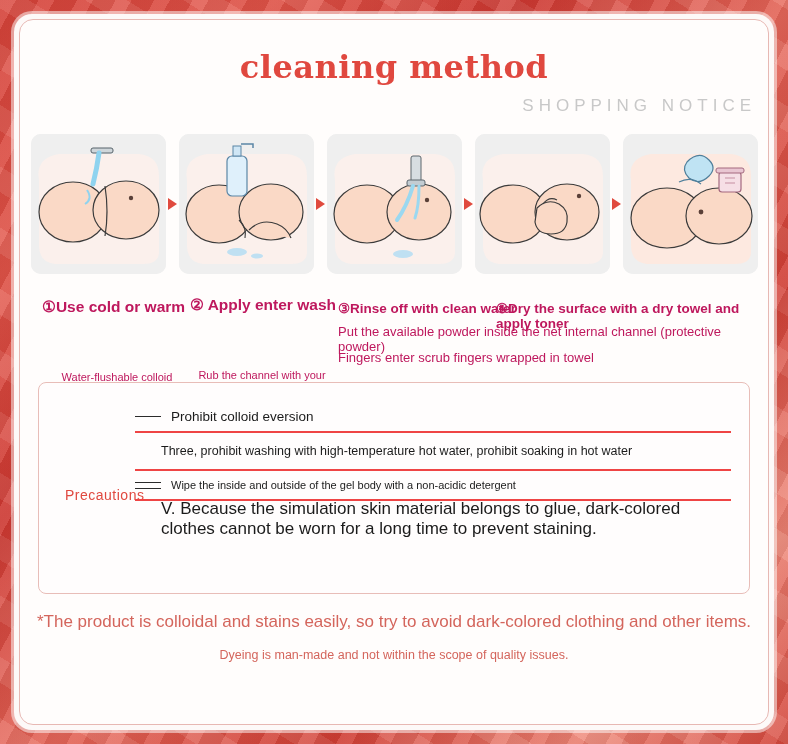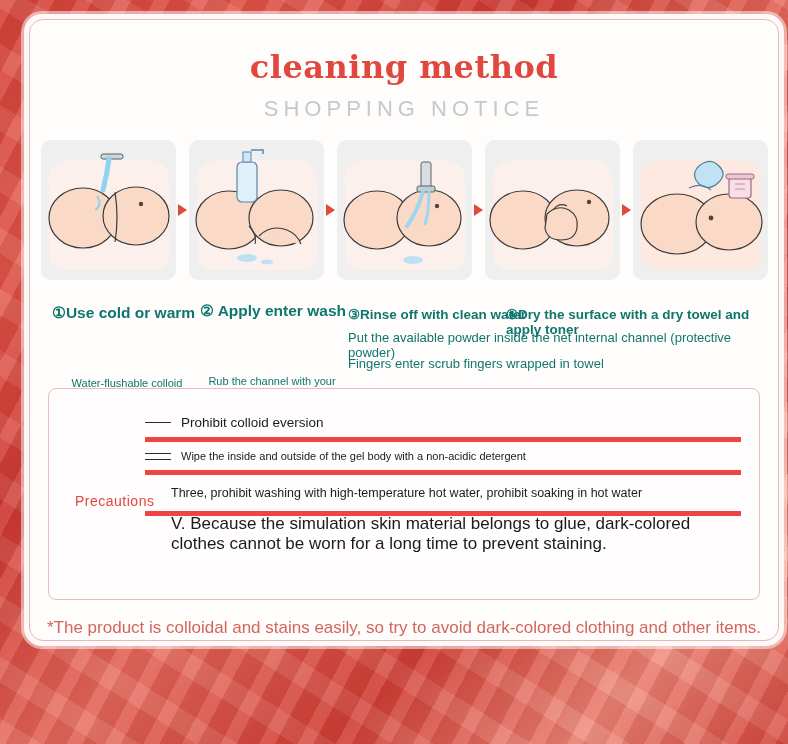--- a/index.html
+++ b/index.html
@@ -25,24 +25,24 @@
     content: "";
     position: absolute;
     inset: 0;
     background:
       repeating-linear-gradient(118deg, rgba(255,255,255,0.10) 0px, rgba(255,255,255,0.10) 14px, rgba(0,0,0,0.05) 14px, rgba(0,0,0,0.05) 34px),
       repeating-linear-gradient(32deg, rgba(255,255,255,0.07) 0px, rgba(255,255,255,0.07) 22px, rgba(180,30,25,0.10) 22px, rgba(180,30,25,0.10) 52px);
     pointer-events: none;
   }
   .card {
     position: absolute;
-    left: 24px;
+    left: 14px;
     top: 14px;
     width: 760px;
-    height: 632px;
+    height: 716px;
     background: #fdf9f8;
     border-radius: 18px;
     box-shadow: 0 0 0 3px rgba(255,255,255,0.5);
     overflow: hidden;
   }
   .card-inner {
     position: absolute;
     inset: 5px;
     border: 1px solid #e7b8b3;
     border-radius: 14px;
@@ -60,22 +60,22 @@
     margin: 34px 0 0 0;
     text-align: center;
     font-family: "DejaVu Serif", "Liberation Serif", serif;
     font-size: 32px;
     font-weight: bold;
     color: #e0483f;
     letter-spacing: 0.5px;
   }
   .subtitle {
     margin: 10px 0 0 0;
-    text-align: center;
-    font-size: 22px;
+    text-align: right;
+    font-size: 17px;
     letter-spacing: 5px;
     color: #c8c8c8;
     font-weight: normal;
   }
 
   
   .steps {
     display: flex;
     align-items: flex-start;
     justify-content: center;
@@ -112,21 +112,21 @@
   }
 
   
   .captions {
     position: relative;
     margin-top: 8px;
     height: 92px;
   }
   .cap {
     position: absolute;
-    color: #0f766e;
+    color: #be185d;
   }
   .cap.big {
     font-size: 15.5px;
     font-weight: bold;
   }
   .cap.small {
     font-size: 11px;
     text-align: center;
     line-height: 1.25;
     margin-top: 47px;
@@ -156,21 +156,21 @@
     color: #e0483f;
     letter-spacing: 0.5px;
   }
   .rules {
     position: absolute;
     left: 96px;
     right: 18px;
     top: 18px;
   }
   .rule {
-    border-bottom: 5px solid #ef4444;
+    border-bottom: 2px solid #ef4444;
     color: #1b1b1b;
     display: flex;
     align-items: center;
   }
   .rule .num {
     display: inline-block;
     width: 26px;
     flex: 0 0 26px;
     height: 1px;
     background: #2b2b2b;
@@ -332,32 +332,33 @@
         <div class="cap mid" style="left:306px; top:42px;">Put the available powder inside the net internal channel (protective powder)</div>
       </div>
 
       <div class="notice-box">
         <div class="precaut-label">Precautions</div>
         <div class="rules">
           <div class="rule rule1">
             <span class="num"></span>
             <span>Prohibit colloid eversion</span>
           </div>
+          <div class="rule rule3">
+            <span>Three, prohibit washing with high-temperature hot water, prohibit soaking in hot water</span>
+          </div>
           <div class="rule rule2">
             <span class="num two"></span>
             <span>Wipe the inside and outside of the gel body with a non-acidic detergent</span>
           </div>
-          <div class="rule rule3">
-            <span>Three, prohibit washing with high-temperature hot water, prohibit soaking in hot water</span>
-          </div>
           <div class="rule rule5">
             <span>V. Because the simulation skin material belongs to glue, dark-colored clothes cannot be worn for a long time to prevent staining.</span>
           </div>
         </div>
       </div>
 
       <div class="footer">
         <div class="f1">*The product is colloidal and stains easily, so try to avoid dark-colored clothing and other items.</div>
+        <div class="f2">Dyeing is man-made and not within the scope of quality issues.</div>
       </div>
 
     </div>
   </div>
 </div>
 
 </body></html>

